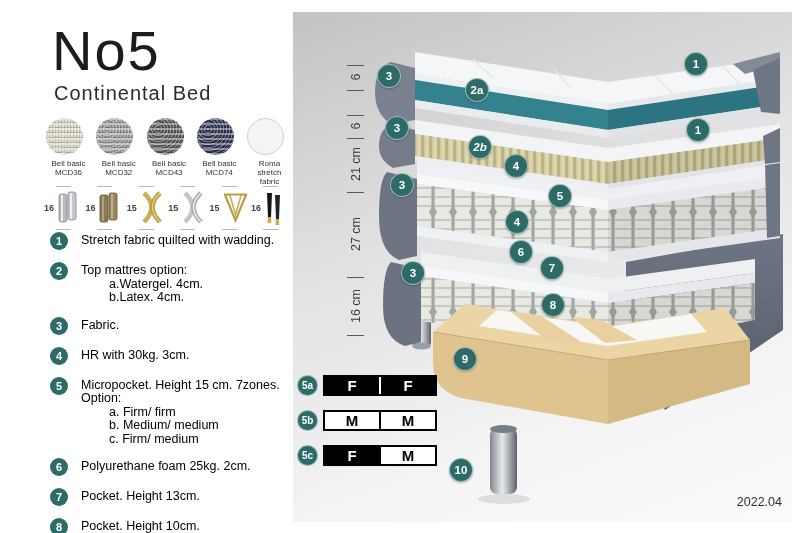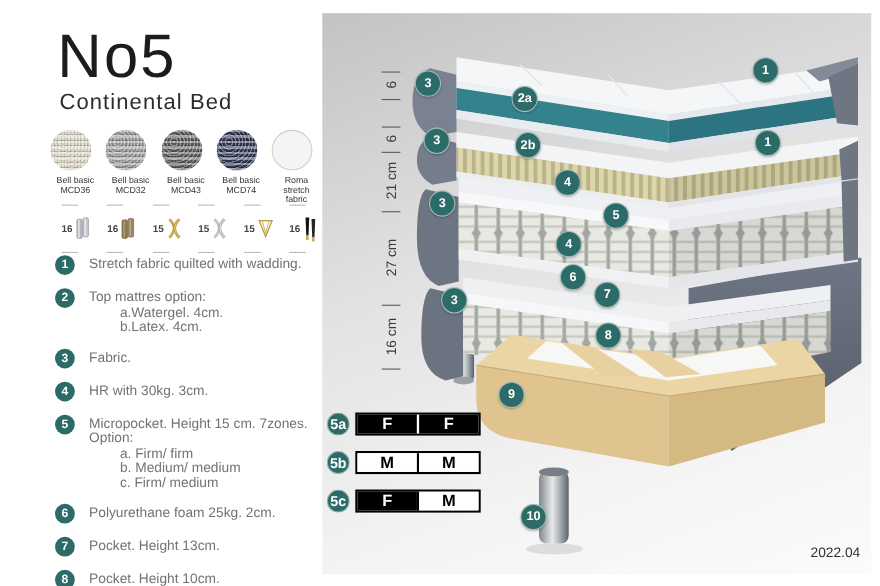--- a/index.html
+++ b/index.html
@@ -22,53 +22,53 @@
       background-image:
         repeating-radial-gradient(circle at 30% 30%, rgba(255,255,255,.35) 0 1px, transparent 1px 3px),
         repeating-linear-gradient(0deg, rgba(255,255,255,.40) 0 2px, rgba(0,0,0,.18) 2px 3px, transparent 3px 5px),
         repeating-linear-gradient(90deg, rgba(0,0,0,.12) 0 1px, transparent 1px 3px);
       border:none; }
   .swatch-label { margin-top:4px; font-size:8px; line-height:9px; color:#333; text-align:center; }
 
   #legs-row { position:absolute; left:44px; top:184px; width:246px; display:flex;
               justify-content:space-between; }
   .leg-item { position:relative; width:39px; height:48px; display:flex; align-items:center; }
-  .leg-num { font-size:9px; font-weight:bold; color:#444; margin-right:2px;margin-left:12px; }
+  .leg-num { font-size:9px; font-weight:bold; color:#444; margin-right:2px; }
   .leg-dash { position:absolute; left:12px; width:15px; height:0;
               border-top:1px solid #b9b9b9; }
   .leg-dash.top { top:2px; } .leg-dash.bot { bottom:2px; }
   .leg-icon { height:36px; }
 
   #feature-list { position:absolute; left:50px; top:232px; width:244px; }
   .feature { display:flex; margin-bottom:12px; }
   .feature-badge { flex:0 0 18px; width:18px; height:18px; border-radius:50%;
                    background:var(--badge,#2c6b67); color:#fff; font-size:11px; font-weight:bold;
                    display:flex; align-items:center; justify-content:center; margin-right:13px; }
-  .feature-text { font-size:12.5px; line-height:13.5px; color:#737373; padding-top:2px; }
+  .feature-text { font-size:12.5px; line-height:13.5px; color:#000000; padding-top:2px; }
   .feature-sub { margin-left:28px; }
 
   
   #diagram-panel { position:absolute; left:293px; top:12px; width:499px; height:510px;
                    background:linear-gradient(160deg,#c3c3c3 0%,#e2e2e2 40%,#f4f4f4 75%,#fbfbfb 100%); }
   #bed-art { position:absolute; left:0; top:0; }
 
   .dim-tick { position:absolute; width:17px; border-top:1px solid #5a5a5a; height:0; }
   .dim-label { position:absolute; font-size:12.5px; color:#3c3c3c; white-space:nowrap;
                transform:translate(-50%,-50%) rotate(-90deg); }
 
   .marker { position:absolute; width:24px; height:24px; border-radius:50%;
             background:var(--badge,#2c6b67); border:1px solid rgba(255,255,255,.55);
             color:#fff; font-size:11.5px; font-weight:bold;
             display:flex; align-items:center; justify-content:center;
             transform:translate(-50%,-50%); box-shadow:0 1px 2px rgba(0,0,0,.25); }
 
   #firmness { position:absolute; left:4px; top:363px; }
   .firm-row { position:relative; height:21px; margin-bottom:14px; display:flex; align-items:center; }
   .firm-badge { width:21px; height:21px; border-radius:50%; background:var(--badge,#2c6b67);
-                color:#fff; font-size:13px; font-weight:bold; display:flex; align-items:center;
+                color:#fff; font-size:10px; font-weight:bold; display:flex; align-items:center;
                 justify-content:center; margin-right:5px; border:1px solid rgba(255,255,255,.5); }
   .firm-table { display:flex; width:114px; height:21px; border:2px solid #000; background:#fff; }
   .firm-cell { flex:1; display:flex; align-items:center; justify-content:center;
                font-size:15px; font-weight:600; }
   .firm-cell.filled { background:#000; color:#fff; }
   .firm-cell.open   { background:#fff; color:#000; }
   .firm-div { width:2px; }
 
   #version { position:absolute; right:10px; bottom:13px; font-size:12.5px; color:#2f2f2f; }
 </style>
@@ -337,32 +337,32 @@
         <div class="dim-label" style="left: 63px; top: 114px;">6</div>
         <div class="dim-label" style="left: 63px; top: 152px;">21 cm</div>
         <div class="dim-label" style="left: 63px; top: 222px;">27 cm</div>
         <div class="dim-label" style="left: 63px; top: 294px;">16 cm</div>
       </div>
     <div id="markers">
         <div class="marker" style="left: 96px; top: 64px;">3</div>
         <div class="marker" style="left: 403px; top: 52px;">1</div>
         <div class="marker" style="left: 184px; top: 78px;">2a</div>
         <div class="marker" style="left: 104px; top: 116px;">3</div>
-        <div class="marker" style="left: 187px; top: 120px;">2b</div>
+        <div class="marker" style="left: 187px; top: 135px; font-style: italic;">2b</div>
         <div class="marker" style="left: 405px; top: 118px;">1</div>
         <div class="marker" style="left: 223px; top: 154px;">4</div>
         <div class="marker" style="left: 109px; top: 173px;">3</div>
         <div class="marker" style="left: 267px; top: 184px;">5</div>
         <div class="marker" style="left: 224px; top: 210px;">4</div>
         <div class="marker" style="left: 228px; top: 240px;">6</div>
         <div class="marker" style="left: 259px; top: 256px;">7</div>
         <div class="marker" style="left: 120px; top: 261px;">3</div>
         <div class="marker" style="left: 260px; top: 293px;">8</div>
         <div class="marker" style="left: 172px; top: 347px;">9</div>
-        <div class="marker" style="left: 192px; top: 458px;">10</div>
+        <div class="marker" style="left: 168px; top: 458px;">10</div>
       </div>
     <div id="firmness">
         <div class="firm-row">
           <div class="firm-badge">5a</div>
           <div class="firm-table">
             <div class="firm-cell filled">F</div>
             <div class="firm-div" style="background: rgb(255, 255, 255);"></div>
             <div class="firm-cell filled">F</div>
           </div>
         </div>

